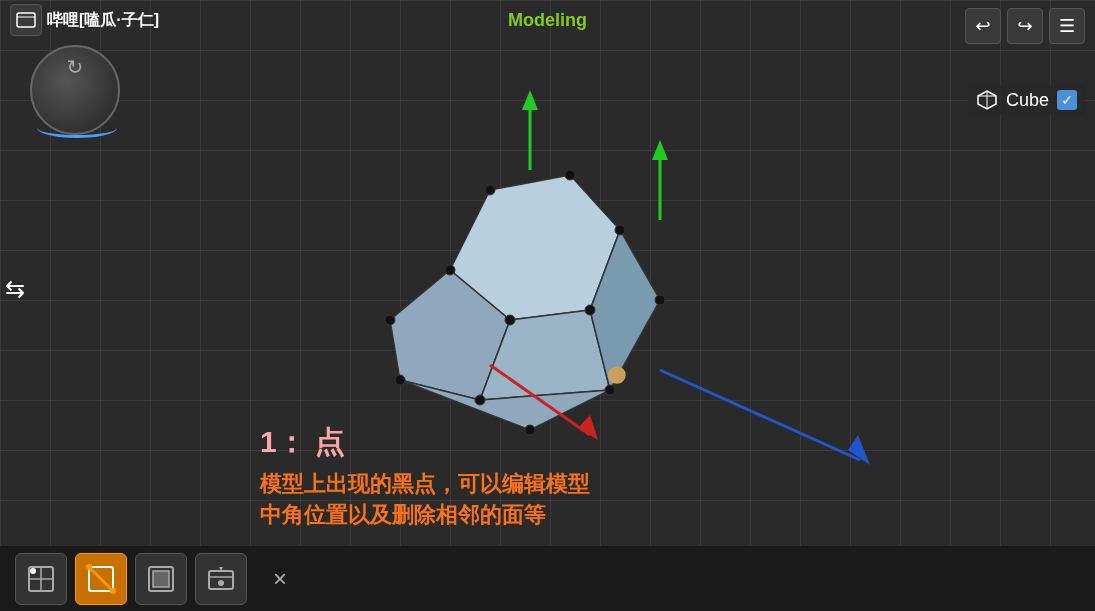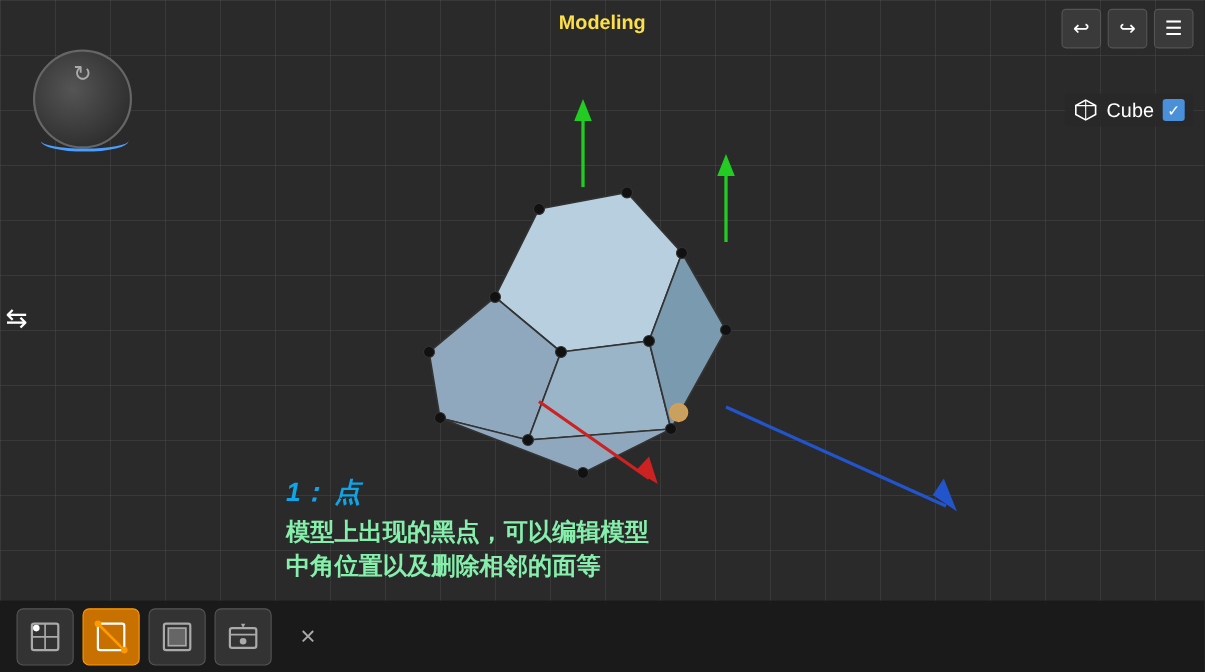--- a/index.html
+++ b/index.html
@@ -37,21 +37,21 @@
       position: absolute;
       top: 0; left: 0; right: 0;
       height: 40px;
       display: flex;
       align-items: center;
       justify-content: center;
       z-index: 10;
     }
 
     #title-text {
-      color: #fde047;
+      color: #84cc16;
       font-size: 18px;
       font-weight: bold;
       position: absolute;
       left: 50%;
       transform: translateX(-50%);
     }
 
     #header-left {
       position: absolute;
       left: 10px;
@@ -193,29 +193,28 @@
 
     
     #annotation {
       position: absolute;
       bottom: 80px;
       left: 260px;
       z-index: 10;
     }
 
     #annotation-title {
-      color: #0ea5e9;
-      font-size: 24px;
+      color: #fca5a5;
+      font-size: 30px;
       font-weight: bold;
       margin-bottom: 6px;
-      font-style: italic;
     }
 
     #annotation-body {
-      color: #86efac;
+      color: #f97316;
       font-size: 22px;
       font-weight: bold;
       line-height: 1.4;
     }
 
     
     #bottom-toolbar {
       position: absolute;
       bottom: 0;
       left: 0;
@@ -324,20 +323,30 @@
     <polygon points="660,140 652,160 668,160" fill="#22cc22"></polygon>
 
     <line x1="490" y1="365" x2="590" y2="435" stroke="#cc2222" stroke-width="3"></line>
     <polygon points="598,440 578,428 590,415" fill="#cc2222"></polygon>
 
     <line x1="660" y1="370" x2="860" y2="460" stroke="#2255cc" stroke-width="3"></line>
     <polygon points="870,465 848,450 858,435" fill="#2255cc"></polygon>
   </svg>
 
   <div id="topbar">
+    <div id="header-left">
+
+      <div class="header-icon">
+        <svg width="22" height="22" viewBox="0 0 22 22">
+          <rect x="2" y="4" width="18" height="14" rx="2" fill="none" stroke="white" stroke-width="1.5"></rect>
+          <line x1="2" y1="8" x2="20" y2="8" stroke="white" stroke-width="1"></line>
+        </svg>
+      </div>
+      <span style="color:white;font-size:16px;font-weight:bold;">哔哩[嗑瓜·子仁]</span>
+    </div>
     <span id="title-text">Modeling</span>
   </div>
 
   <div id="top-right">
     <div class="ctrl-btn">
       <span>↩</span>
     </div>
     <div class="ctrl-btn">
       <span>↪</span>
     </div>

